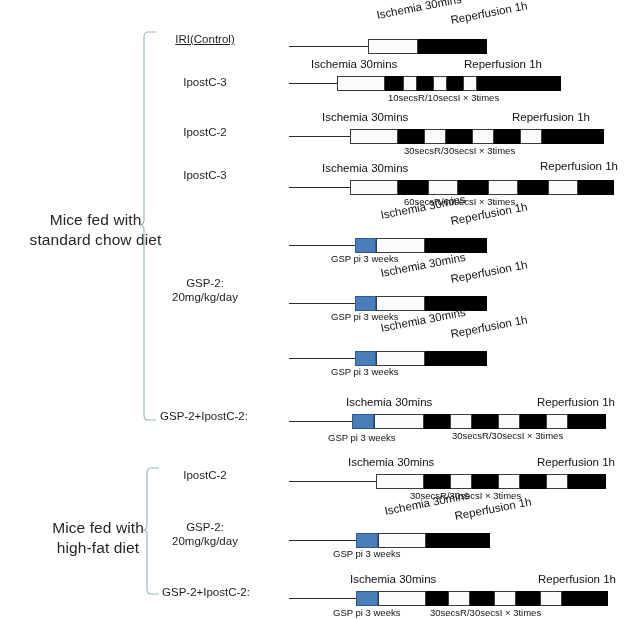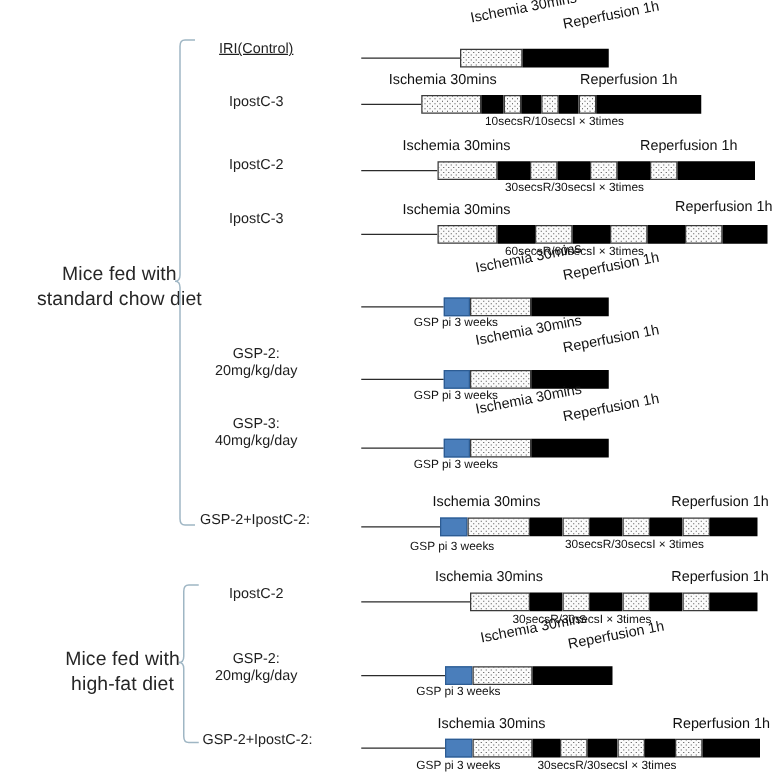--- a/index.html
+++ b/index.html
@@ -128,22 +128,20 @@
 20mg/kg/day</div>
     <div class="tl" style="left: 0px; top: 296px; width: 627px;">
       <div class="baseline" style="left: 289px; width: 66px;"></div>
       <div class="seg blue" style="left: 355px; width: 21px;"></div>
       <div class="seg dots" style="left: 376px; width: 49px;"></div>
       <div class="seg black" style="left: 425px; width: 62px;"></div>
     </div>
     <div class="cap rot" style="left: 382px; top: 267px;">Ischemia 30mins</div>
     <div class="cap rot" style="left: 452px; top: 273px;">Reperfusion 1h</div>
     <div class="cap sub" style="left: 331px; top: 310px;">GSP pi 3 weeks</div>
-    <div class="arm-label" style="left: 150px; top: 332px; width: 110px;">GSP-3:
-40mg/kg/day</div>
     <div class="tl" style="left: 0px; top: 351px; width: 627px;">
       <div class="baseline" style="left: 289px; width: 66px;"></div>
       <div class="seg blue" style="left: 355px; width: 21px;"></div>
       <div class="seg dots" style="left: 376px; width: 49px;"></div>
       <div class="seg black" style="left: 425px; width: 62px;"></div>
     </div>
     <div class="cap rot" style="left: 382px; top: 322px;">Ischemia 30mins</div>
     <div class="cap rot" style="left: 452px; top: 328px;">Reperfusion 1h</div>
     <div class="cap sub" style="left: 331px; top: 365px;">GSP pi 3 weeks</div>
     <div class="arm-label" style="left: 138px; top: 409px; width: 132px;">GSP-2+IpostC-2:</div>

